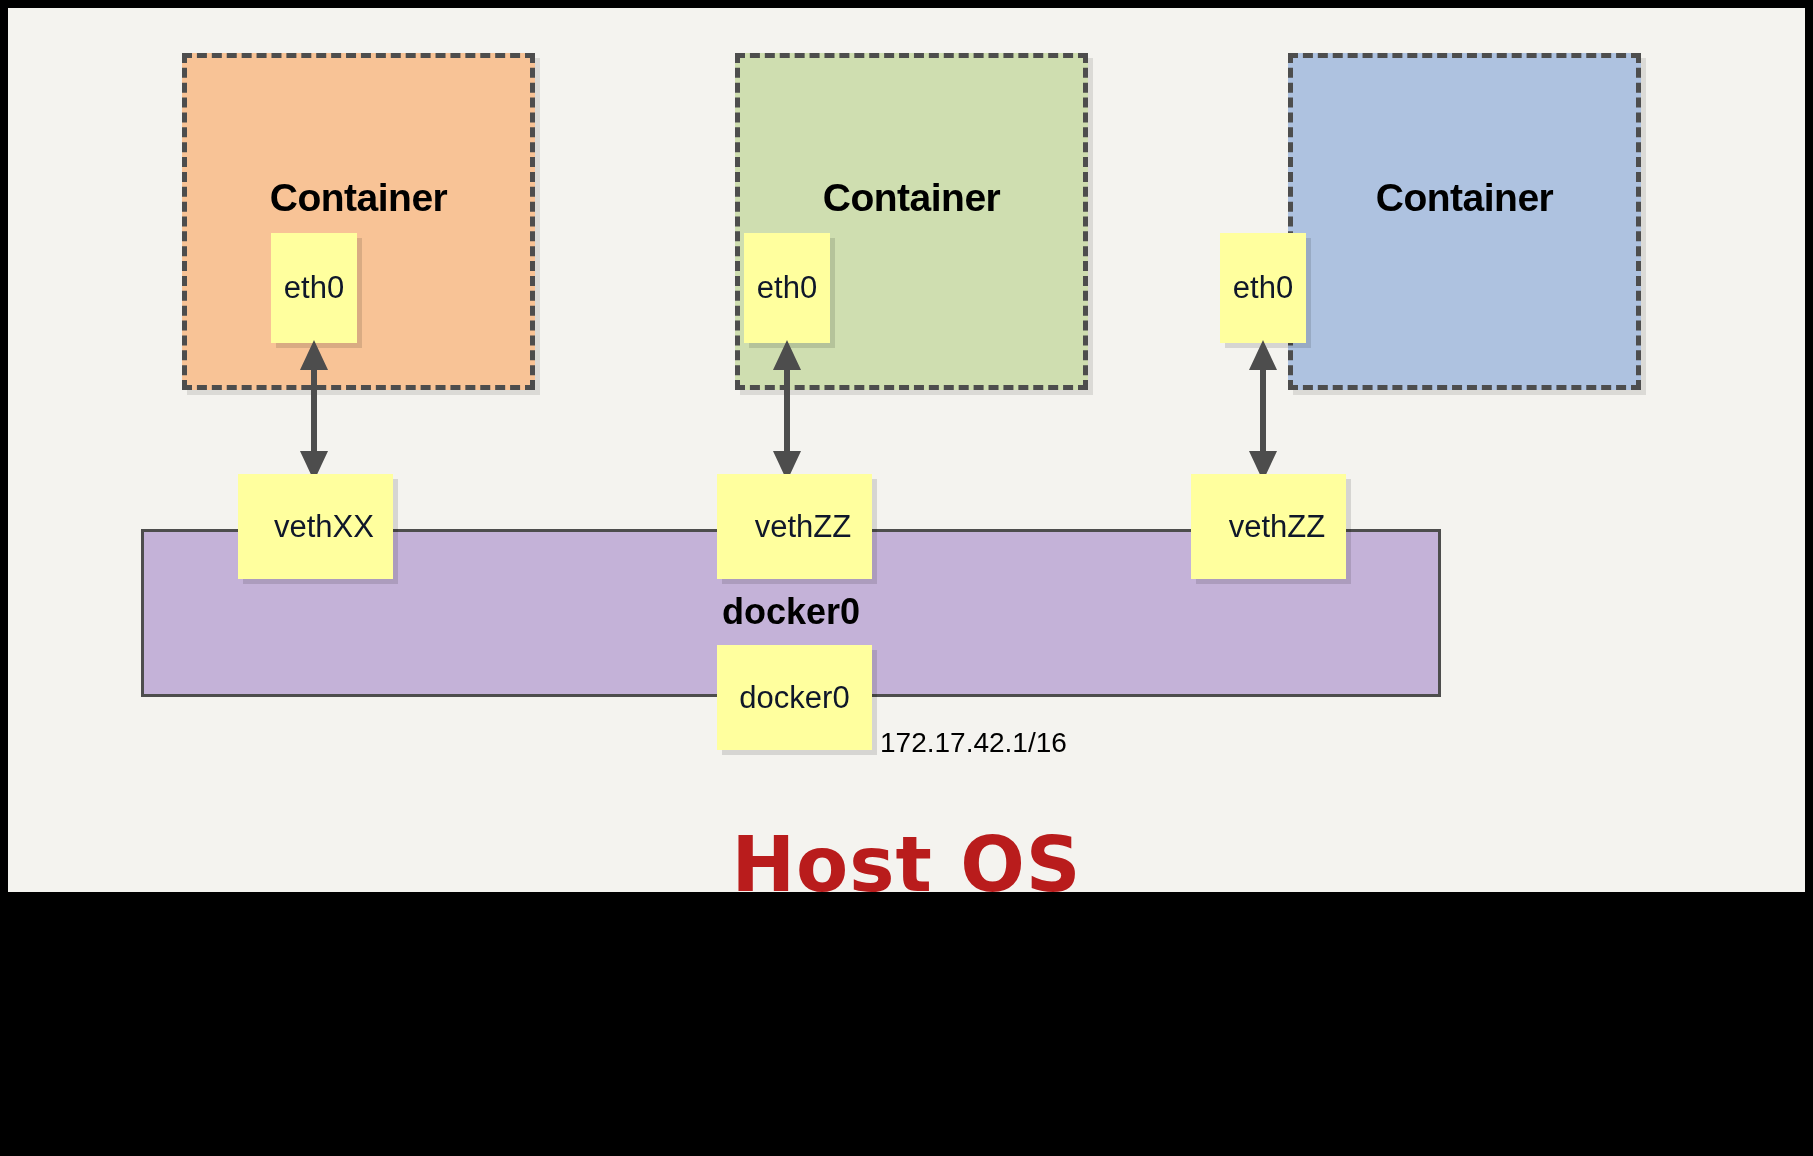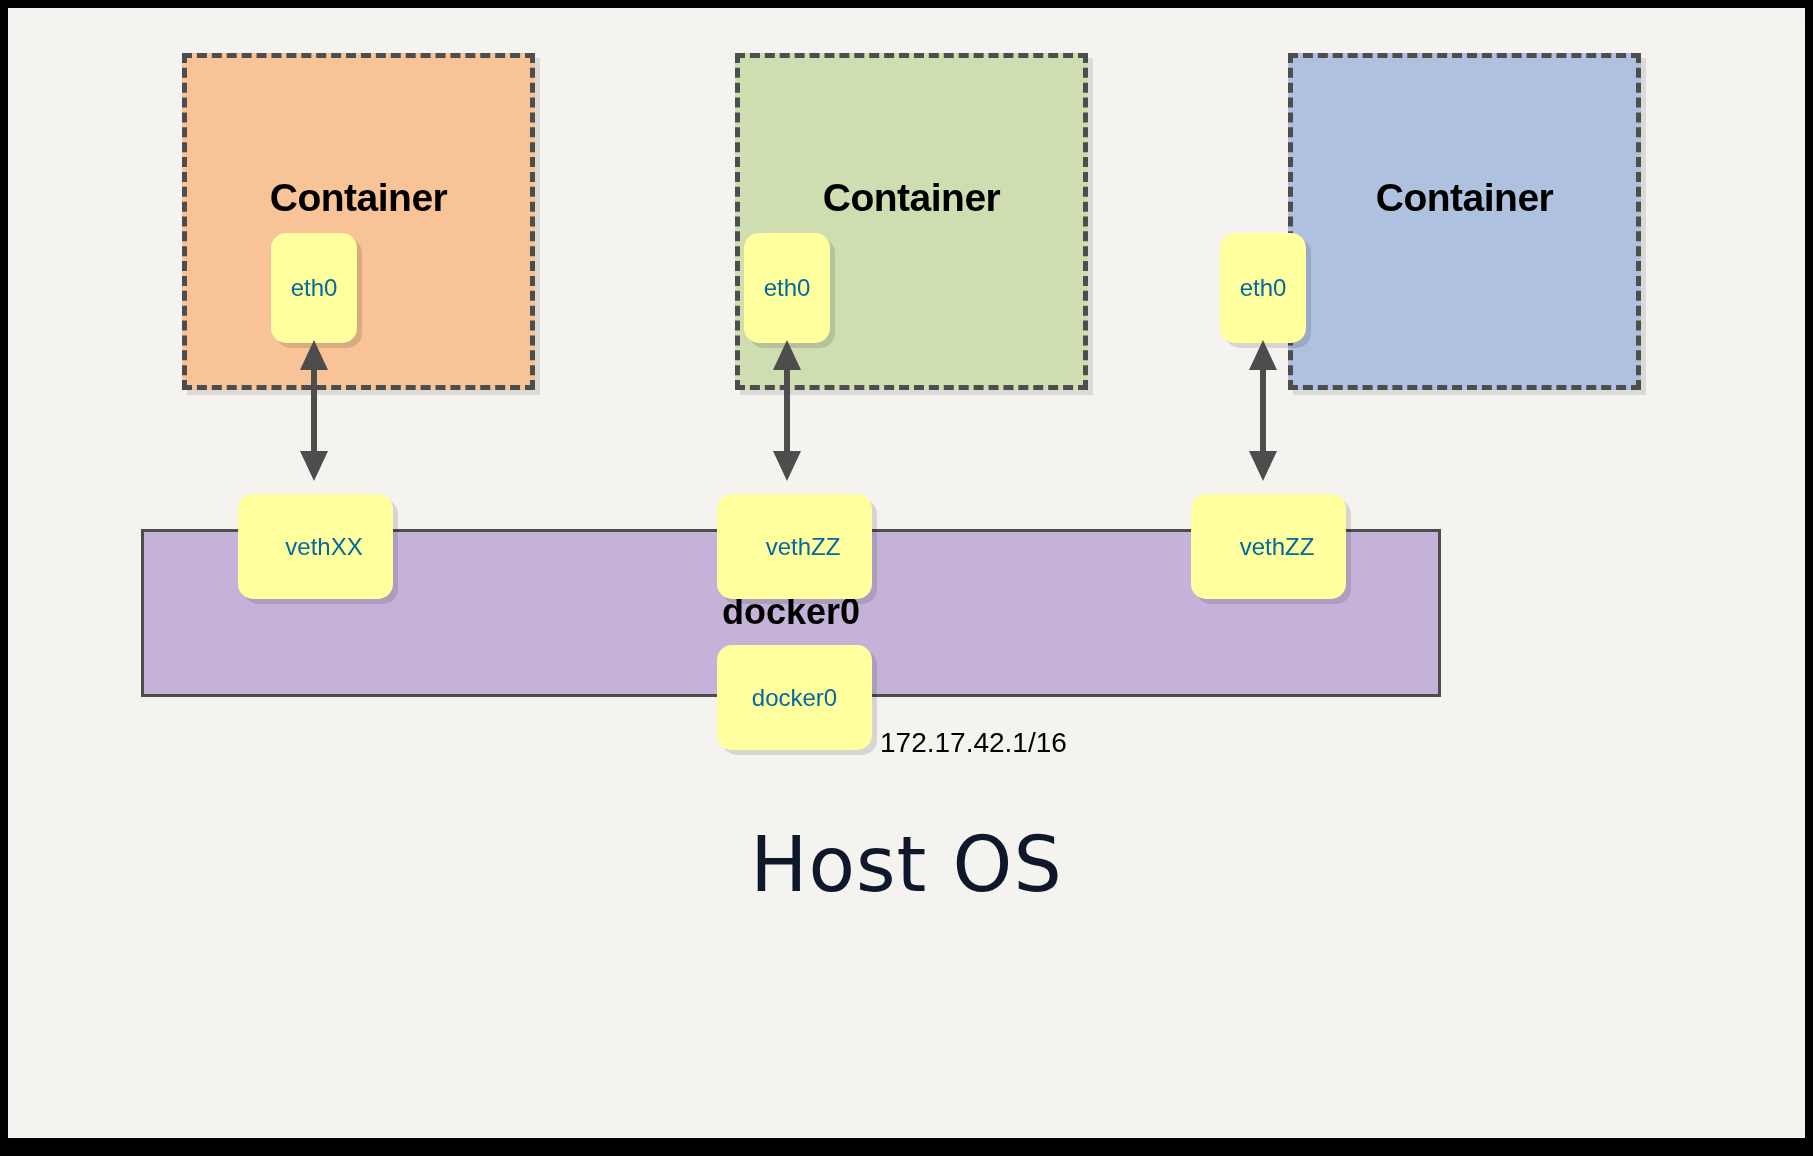--- a/index.html
+++ b/index.html
@@ -5,21 +5,21 @@
   html,body{margin:0;padding:0;}
   body{
     width:1813px;height:1156px;
     background:#000000;
     font-family:"Liberation Sans", sans-serif;
     overflow:hidden;
   }
   #canvas{
     position:absolute;
     left:8px;top:8px;
-    width:1797px;height:1130px;
+    width:1797px;height:884px;
     background:#f4f3ef;
     overflow:hidden;
   }
 
   
   .container-box{
     position:absolute;
     top:45px;
     width:353px;
     height:337px;
@@ -43,32 +43,31 @@
   }
 
   
   .ybox{
     position:absolute;
     background:#ffff9e;
     box-shadow:5px 5px 0 0 rgba(0,0,0,0.12);
     display:flex;
     align-items:center;
     justify-content:center;
-    color:#0369a1;
-    font-size:24px;
+    color:#0f172a;
+    font-size:31px;
     box-sizing:border-box;
-    border-radius:15px;
   }
 
   .eth-box{width:86px;height:110px;top:225px;}
   .eth-box.e0{left:263px;}
   .eth-box.e1{left:736px;}
   .eth-box.e2{left:1212px;}
 
-  .veth-box{width:155px;height:105px;top:486px;padding-left:17px;}
+  .veth-box{width:155px;height:105px;top:466px;padding-left:17px;}
   .veth-box.v0{left:230px;}
   .veth-box.v1{left:709px;}
   .veth-box.v2{left:1183px;}
 
   .docker-box{
     width:155px;height:105px;
     top:637px;left:709px;
   }
 
   
@@ -111,23 +110,23 @@
     white-space:nowrap;
   }
 
   
   #host-os{
     position:absolute;
     left:0;right:0;
     top:812px;
     text-align:center;
     font-size:76px;
-    color:#0f172a;
+    color:#b91c1c;
     font-family:"DejaVu Sans", sans-serif;
-    font-weight:400;
+    font-weight:700;
     letter-spacing:1px;
   }
 </style>
 </head>
 <body>
 
 <div id="canvas">
 
   <div class="container-box c0">
     <div class="container-title">Container</div>

